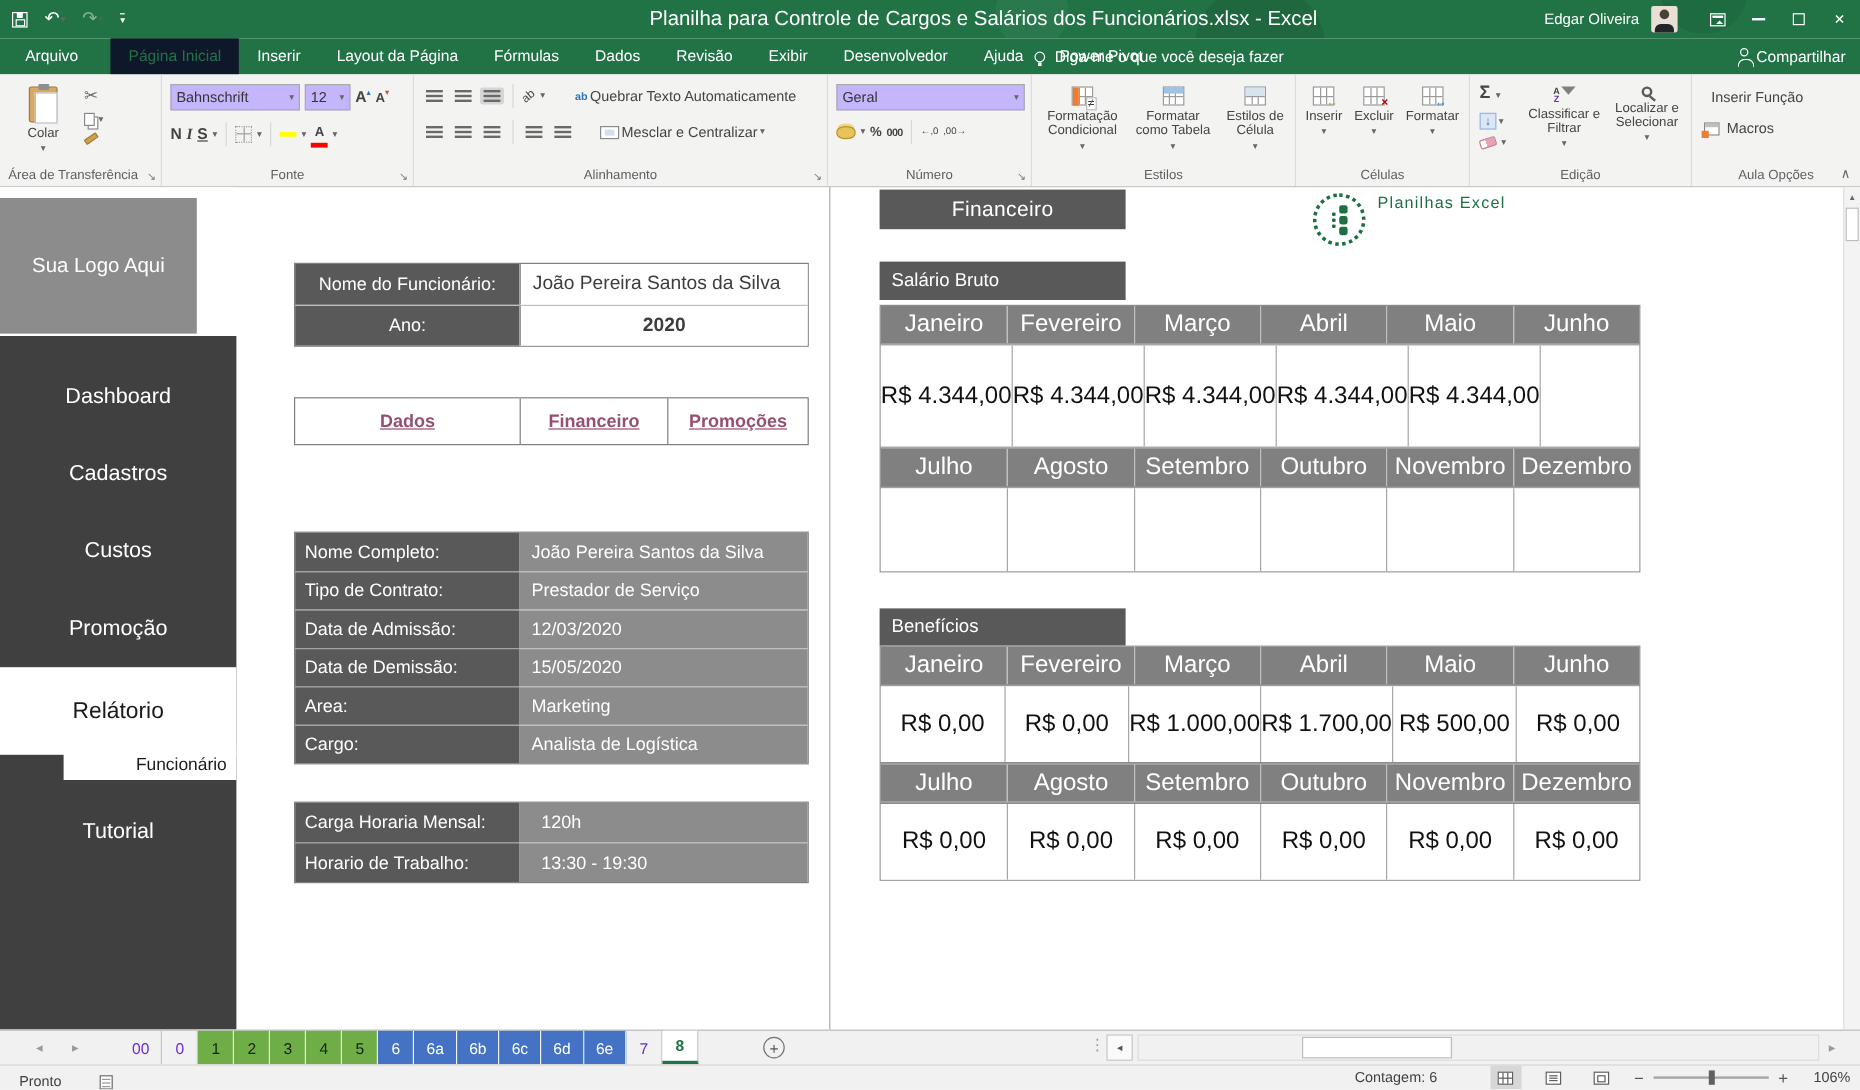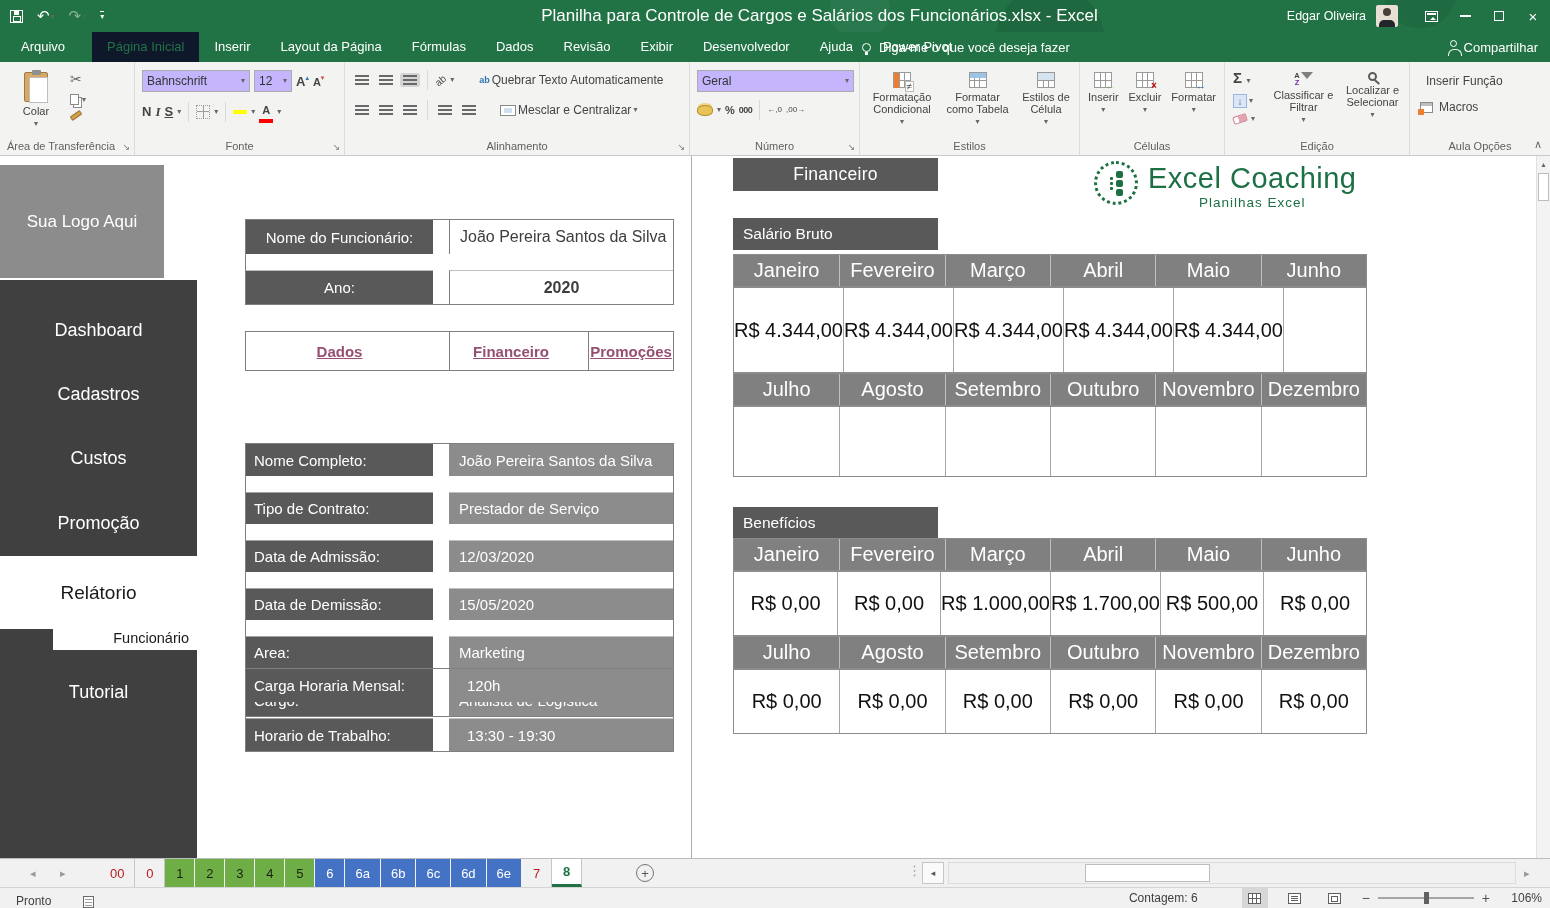--- a/index.html
+++ b/index.html
@@ -120,21 +120,21 @@
              display:flex; align-items:center; justify-content:center; }
   .sb-active-band { position:absolute; left:0; top:400px; width:197px; height:73px; background:#fff; color:#1a1a1a;
              display:flex; align-items:center; justify-content:center; font-size:19px; }
   .sb-sub { position:absolute; left:53px; top:469px; width:144px; height:25px; background:#fff; color:#1a1a1a;
             font-size:14.5px; display:flex; align-items:center; justify-content:flex-end; padding-right:8px; }
 
   
   .sheet-divider { position:absolute; left:691px; top:156px; width:1px; height:702px; background:#ababab; }
   .cell-lbl { background:#595959; color:#fff; }
   .cell-mid { background:#8c8c8c; color:#fff; }
-  .tblgrid { position:absolute; display:grid; border:1px solid #7f7f7f; font-size:15px;gap:16px; }
+  .tblgrid { position:absolute; display:grid; border:1px solid #7f7f7f; font-size:15px; }
   .tc { display:flex; align-items:center; padding:0 10px; white-space:nowrap; overflow:hidden; }
   .tc.center { justify-content:center; padding:0; }
   .emp-val { background:#fff; color:#3d3d3d; font-weight:500; border-left:1px solid #7f7f7f; }
   .bt-lite { border-top:1px solid #bfbfbf; }
   .sep-white { border-top:1px solid rgba(255,255,255,.45); }
   .linkcell { display:flex; align-items:center; justify-content:center; border-left:1px solid #7f7f7f; }
   .linkcell:first-child { border-left:0; }
   .hlink { color:#954f72; font-weight:600; text-decoration:underline; }
   .fin-title { position:absolute; left:733px; top:158px; width:205px; height:33px; background:#595959; color:#fff;
                display:flex; align-items:center; justify-content:center; font-size:17.5px; letter-spacing:.3px; }
@@ -161,21 +161,21 @@
 
   
   .vscroll { position:absolute; right:0; top:156px; width:14px; height:702px; background:#f3f3f3; border-left:1px solid #e0e0e0; }
   .vscroll .arr { display:block; text-align:center; font-size:8px; color:#666; padding-top:4px; }
   .vthumb { position:absolute; top:17px; left:1px; width:11px; height:28px; background:#fff; border:1px solid #bdbdbd; }
 
   
   .tabsbar { position:absolute; left:0; top:858px; width:1550px; height:29px; background:#f1f1f1; border-top:1px solid #bcbcbc; font-size:13px; }
   .tnav { position:absolute; top:0; height:28px; display:flex; align-items:center; color:#9a9a9a; font-size:11px; }
   .stabs { position:absolute; left:100px; top:0; height:28px; display:flex; align-items:stretch; }
-  .stab { min-width:30px; padding:0 10px; display:flex; align-items:center; justify-content:center; border-right:1px solid #c6c6c6; color:#b91c1c; }
+  .stab { min-width:30px; padding:0 10px; display:flex; align-items:center; justify-content:center; border-right:1px solid #c6c6c6; color:#6d28d9; }
   .stab.green { background:#6fae46; color:#17230e; border-right:1px solid #f1f1f1; }
   .stab.blue { background:#4472c4; color:#fff; border-right:1px solid #f1f1f1; }
   .stab.active { background:#fff; color:#1e7145; font-weight:bold; border-bottom:3px solid #217346; border-right:1px solid #c6c6c6; }
   .addsheet { position:absolute; left:636px; top:5px; width:18px; height:18px; border:1px solid #767676; border-radius:50%;
               display:flex; align-items:center; justify-content:center; font-size:13px; color:#555; line-height:1; }
   .splitter { position:absolute; left:908px; top:4px; color:#9a9a9a; font-size:13px; }
   .hnavbtn { position:absolute; top:3px; width:22px; height:22px; background:#fafafa; border:1px solid #c6c6c6;
              display:flex; align-items:center; justify-content:center; font-size:9px; color:#555; }
   .hscroll { position:absolute; left:948px; top:3px; width:568px; height:22px; background:#f1f1f1; border:1px solid #dddddd; }
   .hthumb { position:absolute; left:136px; top:1px; width:125px; height:18px; background:#fff; border:1px solid #bdbdbd; }
@@ -532,21 +532,20 @@
           <i></i>
           <i></i>
         </span>
       <span class="c2">
           <i></i>
           <i></i>
           <i></i>
         </span>
     </span>
     <span>
-      <div class="brand-name">Excel Coaching</div>
       <div class="brand-tag">Planilhas Excel</div>
     </span>
   </div>
 
   <div class="sec-title" style="left:733px;top:218px">Salário Bruto</div>
   <div class="mt mh" style="top:254px;height:33px">
     <div>Janeiro</div>
     <div>Fevereiro</div>
     <div>Março</div>
     <div>Abril</div>

